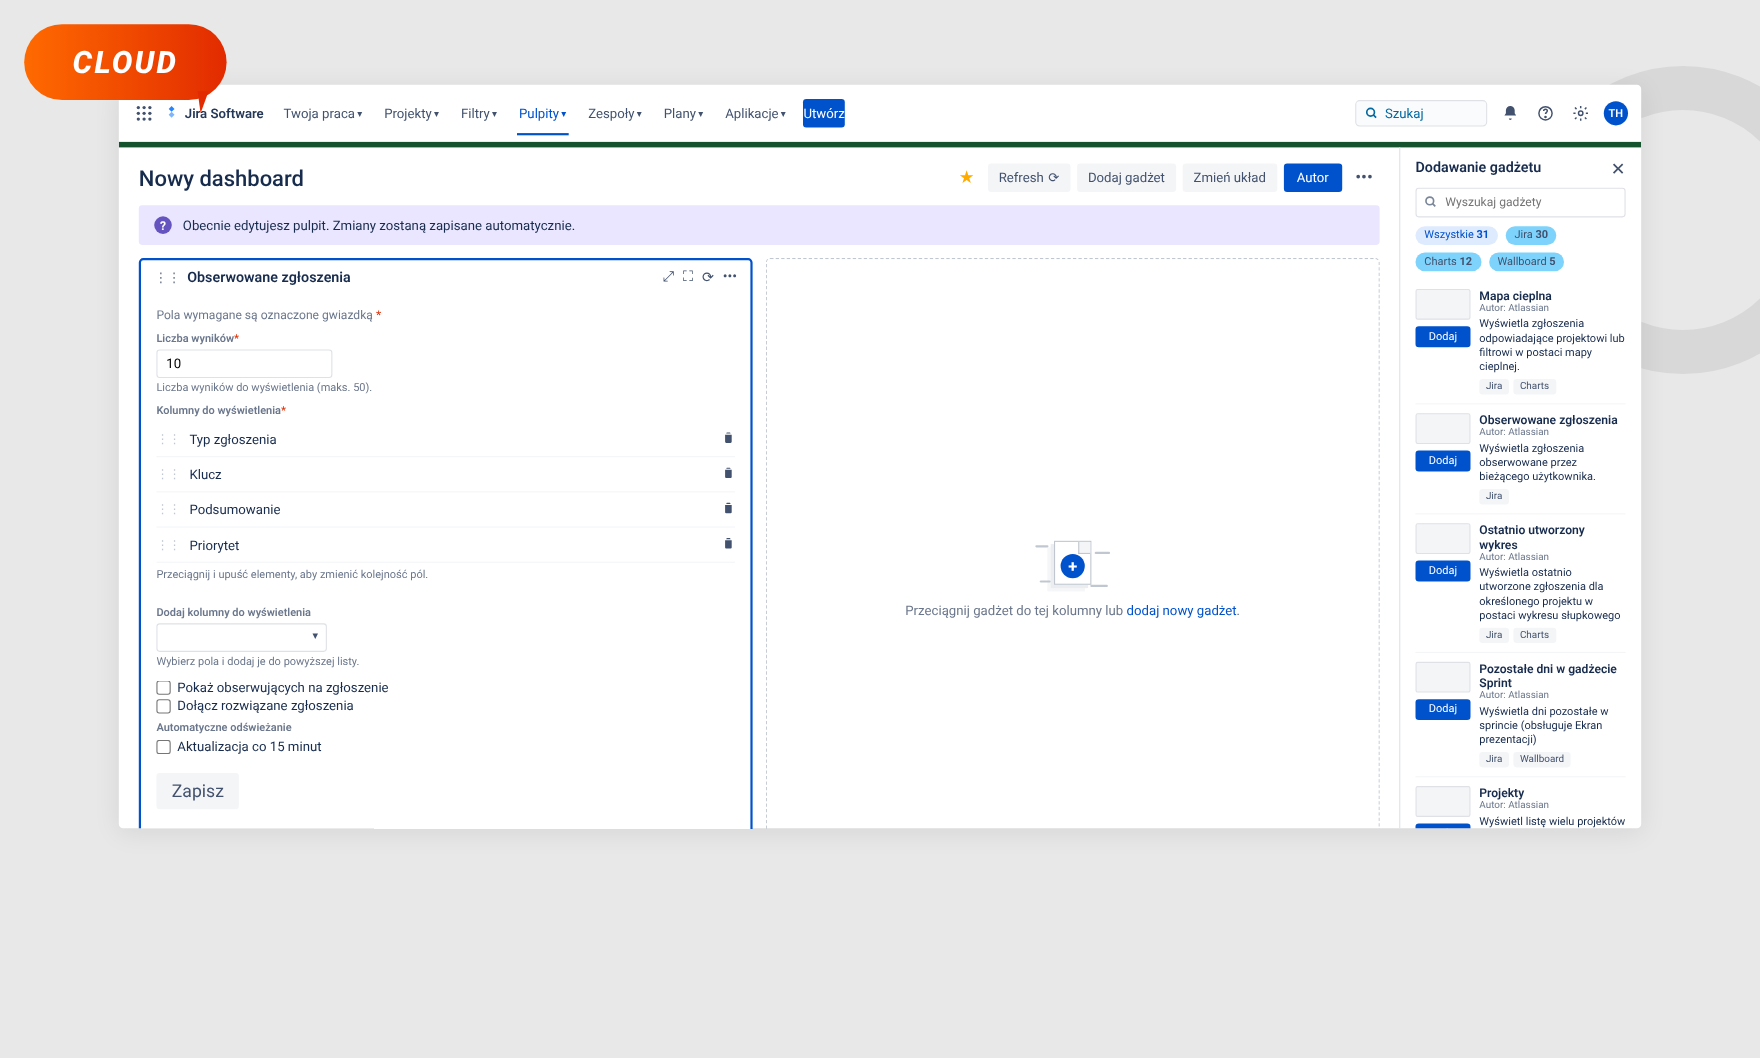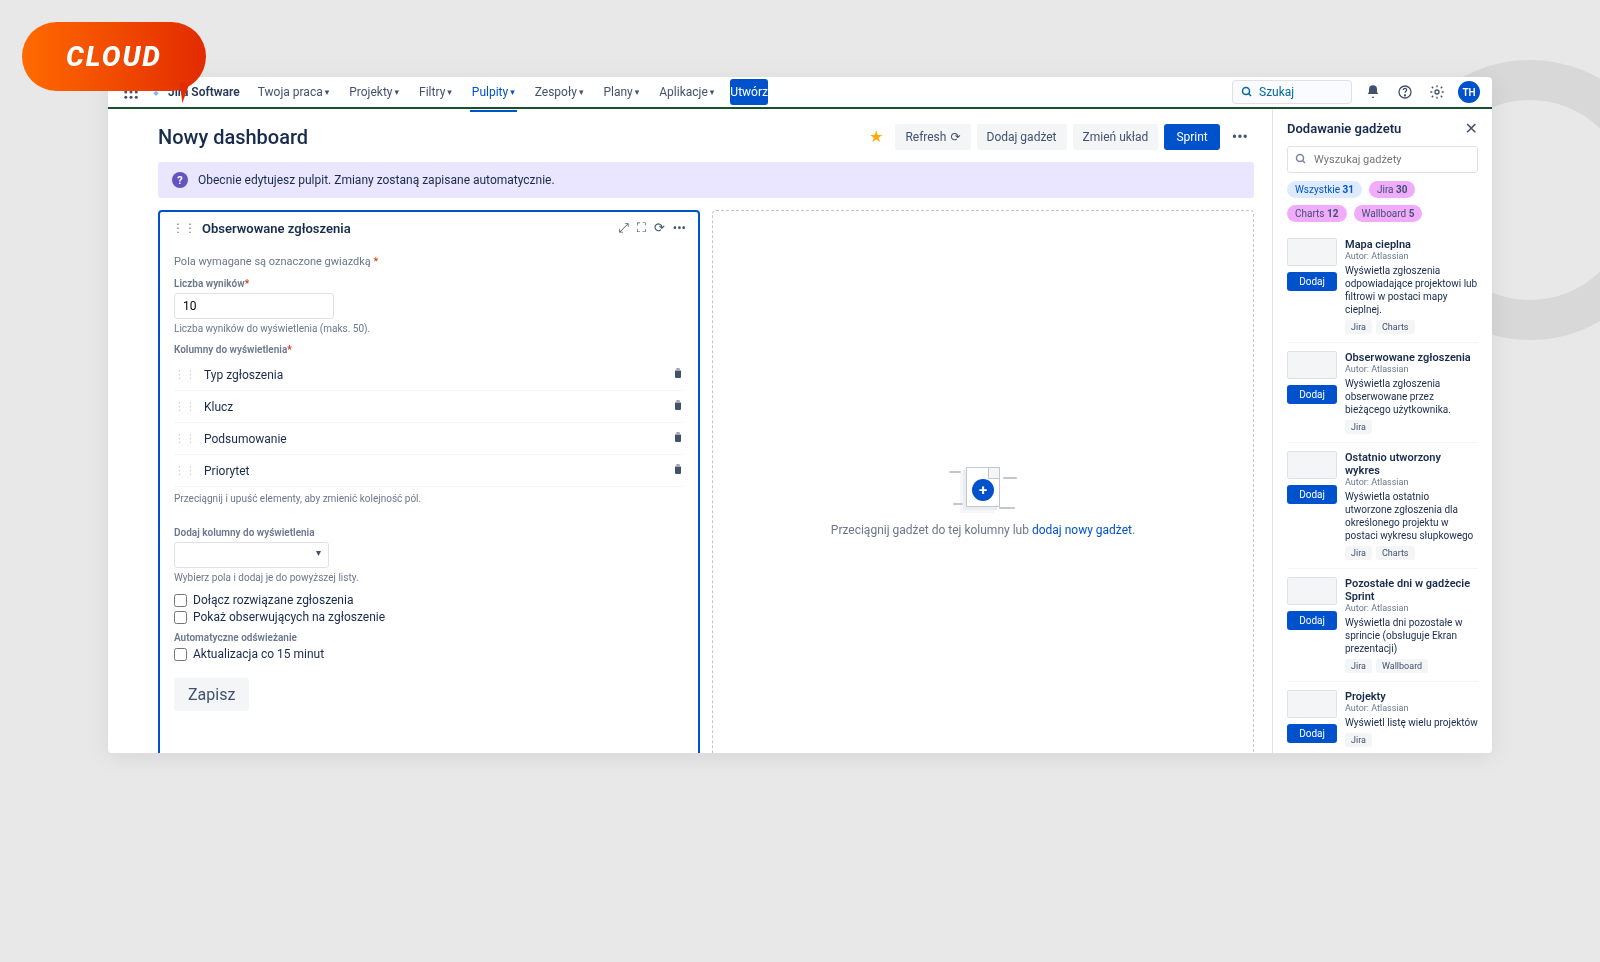--- a/index.html
+++ b/index.html
@@ -6,37 +6,37 @@
   body { background: #e8e8e8; width: 1600px; height: 962px; overflow: hidden; position: relative; }
 
   .cloud-badge { position: absolute; top: 22px; left: 22px; background: linear-gradient(90deg, #ff6a00, #e22b00); color: #fff; font-weight: 800; font-size: 28px; letter-spacing: 2px; padding: 18px 44px; border-radius: 40px; z-index: 10; font-style: italic; }
   .cloud-tail { position: absolute; width: 0; height: 0; border-left: 10px solid transparent; border-right: 0 solid transparent; border-top: 20px solid #e22b00; bottom: -12px; right: 20px; transform: skewX(-20deg); }
 
   .ring-deco { position: absolute; right: -70px; top: 60px; width: 280px; height: 280px; border: 40px solid #d8d8d8; border-radius: 50%; z-index: 0; }
 
   .app-window { position: absolute; left: 108px; top: 77px; right: 108px; height: 676px; background: #fff; border-radius: 4px; box-shadow: 0 4px 24px rgba(0,0,0,.08); display: flex; flex-direction: column; overflow: hidden; z-index: 5; }
 
   
-  .topnav { height: 32px; border-bottom: 2px solid #14532d; display: flex; align-items: center; padding: 0 12px; font-size: 12px; color: #42526e; }
+  .topnav { height: 57px; border-bottom: 5px solid #14532d; display: flex; align-items: center; padding: 0 12px; font-size: 12px; color: #42526e; }
   .topnav .grid-icon svg { width: 18px; height: 18px; }
   .topnav .logo { display: flex; align-items: center; margin: 0 10px 0 6px; color: #253858; font-weight: 600; }
   .topnav .logo svg { width: 16px; height: 16px; margin-right: 4px; }
   .nav-items { display: flex; gap: 4px; }
   .nav-item { padding: 9px 8px; cursor: pointer; display: flex; align-items: center; gap: 2px; border-radius: 3px; }
   .nav-item.active { color: #0052cc; position: relative; }
   .nav-item.active::after { content: ""; position: absolute; left: 6px; right: 6px; bottom: -4px; height: 2px; background: #0052cc; }
   .nav-item .chev { font-size: 9px; }
   .create-btn { margin-left: 8px; background: #0052cc; color: #fff; border: none; padding: 6px 0; border-radius: 3px; font-size: 12px; cursor: pointer; }
   .topnav-right { margin-left: auto; display: flex; align-items: center; gap: 10px; }
   .search-box { display: flex; align-items: center; border: 1px solid #dfe1e6; border-radius: 4px; padding: 4px 8px; width: 120px; color: #0369a1; font-size: 12px; background: #fafbfc; }
   .search-box svg { width: 12px; height: 12px; margin-right: 6px; }
   .icon-btn { width: 22px; height: 22px; display: flex; align-items: center; justify-content: center; color: #42526e; cursor: pointer; border-radius: 50%; }
   .avatar { width: 22px; height: 22px; border-radius: 50%; background: #0052cc; color: #fff; font-size: 10px; display: flex; align-items: center; justify-content: center; font-weight: 600; }
 
-  .app-body { flex: 1; display: flex; min-height: 0; padding-left: 32px; }
+  .app-body { flex: 1; display: flex; min-height: 0; }
   .main-area { flex: 1; padding: 14px 18px; overflow: auto; }
   .side-area { width: 220px; border-left: 1px solid #dfe1e6; padding: 10px 0; overflow: auto; display: flex; flex-direction: column; }
 
   .page-header { display: flex; align-items: center; justify-content: space-between; margin-bottom: 12px; }
   .page-title { font-size: 20px; color: #172b4d; font-weight: 500; }
   .header-actions { display: flex; align-items: center; gap: 6px; }
   .star { color: #ffab00; font-size: 16px; margin-right: 6px; }
   .sec-btn { background: #f4f5f7; border: none; padding: 6px 10px; border-radius: 3px; font-size: 12px; color: #42526e; cursor: pointer; display: flex; align-items: center; gap: 4px; }
   .pri-btn { background: #0052cc; color: #fff; border: none; padding: 6px 12px; border-radius: 3px; font-size: 12px; cursor: pointer; }
   .more-dots { padding: 4px 6px; color: #42526e; cursor: pointer; }
@@ -81,21 +81,21 @@
 
   
   .side-header { display: flex; align-items: center; justify-content: space-between; padding: 0 14px 8px 14px; }
   .side-title { font-size: 13px; font-weight: 600; color: #172b4d; }
   .close-x { cursor: pointer; color: #42526e; font-size: 16px; }
   .side-search { margin: 0 14px 8px 14px; }
   .side-search input { width: 100%; padding: 6px 8px 6px 26px; border: 1px solid #dfe1e6; border-radius: 3px; font-size: 11px; color: #6b778c; background: #fff; }
   .side-search { position: relative; }
   .side-search svg { position: absolute; left: 8px; top: 7px; width: 12px; height: 12px; color: #7a869a; }
   .filter-chips { padding: 0 14px 8px 14px; display: flex; flex-wrap: wrap; gap: 7px; }
-  .chip { background: #f0abfc; border-radius: 10px; padding: 3px 8px; font-size: 10px; color: #42526e; cursor: pointer; }
+  .chip { background: #7dd3fc; border-radius: 10px; padding: 3px 8px; font-size: 10px; color: #42526e; cursor: pointer; }
   .chip.active { background: #deebff; color: #0052cc; }
   .chip b { font-weight: 700; }
   .gadget-list { padding: 0 14px; }
   .gadget-item { display: flex; gap: 8px; padding: 8px 0; border-bottom: 1px solid #f4f5f7; }
   .gadget-left { width: 50px; display: flex; flex-direction: column; gap: 6px; }
   .thumb { width: 50px; height: 28px; background: #f4f5f7; border: 1px solid #dfe1e6; border-radius: 2px; font-size: 7px; color: #6b778c; overflow: hidden; display: flex; align-items: center; justify-content: center; }
   .add-btn { background: #0052cc; color: #fff; border: none; width: 50px; padding: 4px 0; border-radius: 3px; font-size: 10px; cursor: pointer; }
   .gadget-right { flex: 1; font-size: 10px; }
   .g-title { font-size: 11px; font-weight: 600; color: #172b4d; }
   .g-author { color: #6b778c; font-size: 9px; margin-bottom: 3px; }
@@ -200,21 +200,21 @@
       <div class="page-header">
         <h1 class="page-title">Nowy dashboard</h1>
         <div class="header-actions">
           <span class="star">★</span>
           <button class="sec-btn">
             <span>Refresh</span>
             <span>⟳</span>
           </button>
           <button class="sec-btn">Dodaj gadżet</button>
           <button class="sec-btn">Zmień układ</button>
-          <button class="pri-btn">Sprint</button>
+          <button class="pri-btn">Autor</button>
           <span class="more-dots">•••</span>
         </div>
       </div>
 
       <div class="info-banner">
         <span class="info-icon">?</span>
         <span>Obecnie edytujesz pulpit. Zmiany zostaną zapisane automatycznie.</span>
       </div>
 
       <div class="cols">
@@ -276,25 +276,25 @@
               <div class="field-help">Przeciągnij i upuść elementy, aby zmienić kolejność pól.</div>
 
               <label class="field-label" style="margin-top:23px;">Dodaj kolumny do wyświetlenia</label>
               <div class="select-wrap">
                 <select class="select-box"><option></option></select>
               </div>
               <div class="field-help">Wybierz pola i dodaj je do powyższej listy.</div>
 
               <label class="check-row">
                   <input type="checkbox" style="">
-                  <span>Dołącz rozwiązane zgłoszenia</span>
+                  <span>Pokaż obserwujących na zgłoszenie</span>
                 </label>
               <label class="check-row">
                   <input type="checkbox" style="">
-                  <span>Pokaż obserwujących na zgłoszenie</span>
+                  <span>Dołącz rozwiązane zgłoszenia</span>
                 </label>
 
               <label class="field-label" style="margin-top:8px;">Automatyczne odświeżanie</label>
               <label class="check-row">
                   <input type="checkbox" style="">
                   <span>Aktualizacja co 15 minut</span>
                 </label>
 
               <button class="save-btn">Zapisz</button>
             </div>

